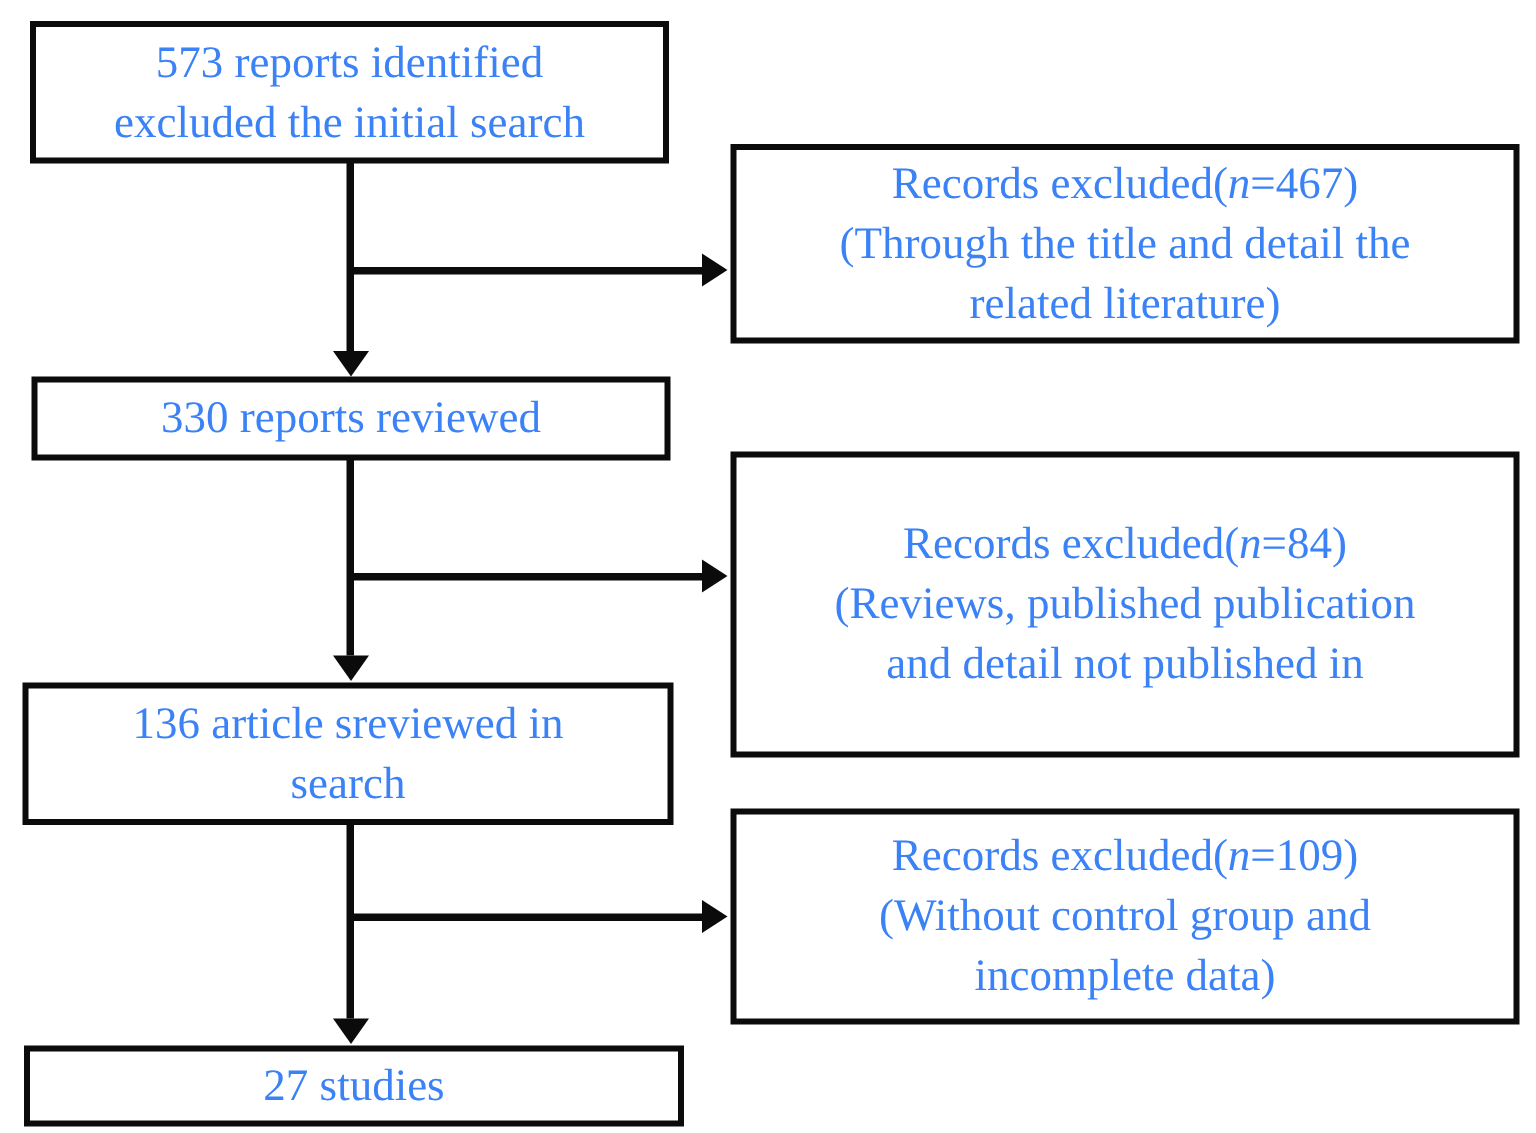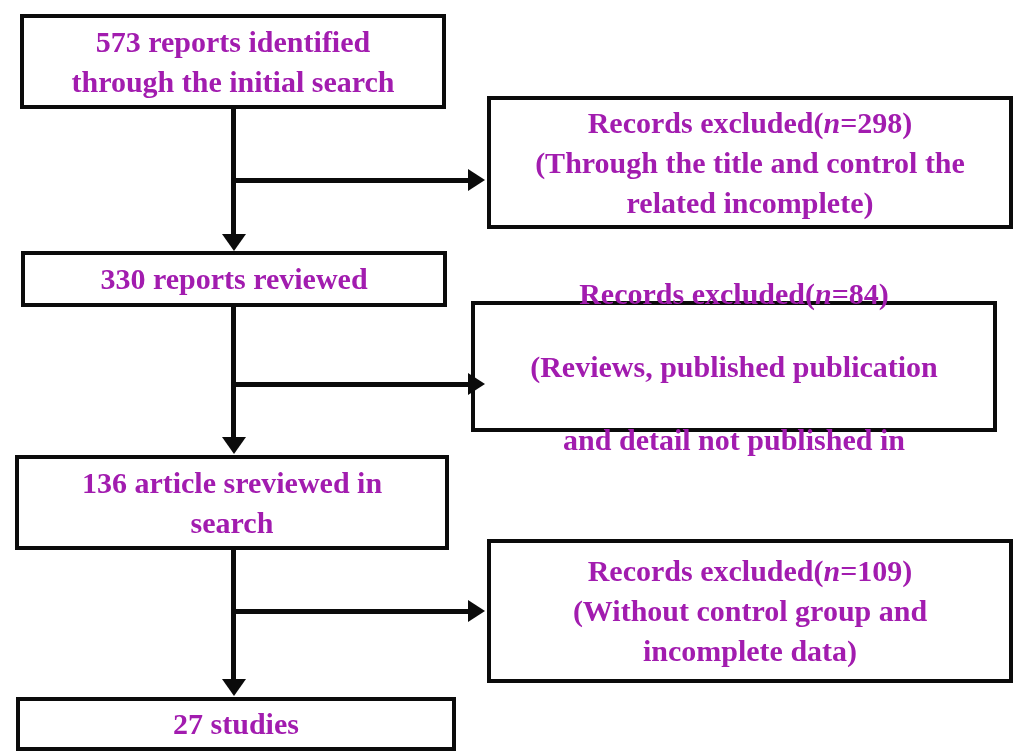--- a/index.html
+++ b/index.html
@@ -6,43 +6,43 @@
     margin: 0;
     padding: 0;
     background: #ffffff;
   }
   .canvas {
     position: relative;
     width: 1024px;
     height: 755px;
     background: #ffffff;
     font-family: "Liberation Serif", "DejaVu Serif", serif;
-    font-weight: bold;
-    color: #a21caf;
+    font-weight: normal;
+    color: #3b82f6;
     overflow: hidden;
   }
   .box {
     position: absolute;
     box-sizing: border-box;
     border: 4px solid #0b0b0b;
     background: #ffffff;
     display: flex;
     flex-direction: column;
     justify-content: center;
     align-items: center;
     text-align: center;
     font-size: 30px;
     line-height: 40px;
   }
   .box-a { left: 20px;  top: 14px;  width: 426px; height: 95px;  }
   .box-b { left: 21px;  top: 251px; width: 426px; height: 56px;  }
   .box-c { left: 15px;  top: 455px; width: 434px; height: 95px;  }
   .box-d { left: 16px;  top: 697px; width: 440px; height: 54px;  }
   .box-r1 { left: 487px; top: 96px;  width: 526px; height: 133px; }
-  .box-r2 { left: 471px; top: 301px; width: 526px; height: 131px; gap: 33px; }
+  .box-r2 { left: 487px; top: 301px; width: 526px; height: 204px; }
   .box-r3 { left: 487px; top: 539px; width: 526px; height: 144px; }
   .n-italic { font-style: italic; }
   .vline {
     position: absolute;
     width: 5px;
     background: #0b0b0b;
   }
   .hline {
     position: absolute;
     height: 5px;
@@ -65,42 +65,42 @@
     border-left: 17px solid #0b0b0b;
   }
 </style>
 </head>
 <body>
 
 <div class="canvas">
 
   <div class="box box-a">
     <div>573 reports identified</div>
-    <div>through the initial search</div>
+    <div>excluded the initial search</div>
   </div>
 
   <div class="box box-b">
     <div>330 reports reviewed</div>
   </div>
 
   <div class="box box-c">
     <div>136 article sreviewed in</div>
     <div>search</div>
   </div>
 
   <div class="box box-d">
     <div>27 studies</div>
   </div>
 
   <div class="box box-r1">
     <div>
-      <span>Records excluded(</span><span class="n-italic">n</span><span>=298)</span>
+      <span>Records excluded(</span><span class="n-italic">n</span><span>=467)</span>
     </div>
-    <div>(Through the title and control the</div>
-    <div>related incomplete)</div>
+    <div>(Through the title and detail the</div>
+    <div>related literature)</div>
   </div>
 
   <div class="box box-r2">
     <div>
       <span>Records excluded(</span><span class="n-italic">n</span><span>=84)</span>
     </div>
     <div>(Reviews, published publication</div>
     <div>and detail not published in</div>
   </div>
 

